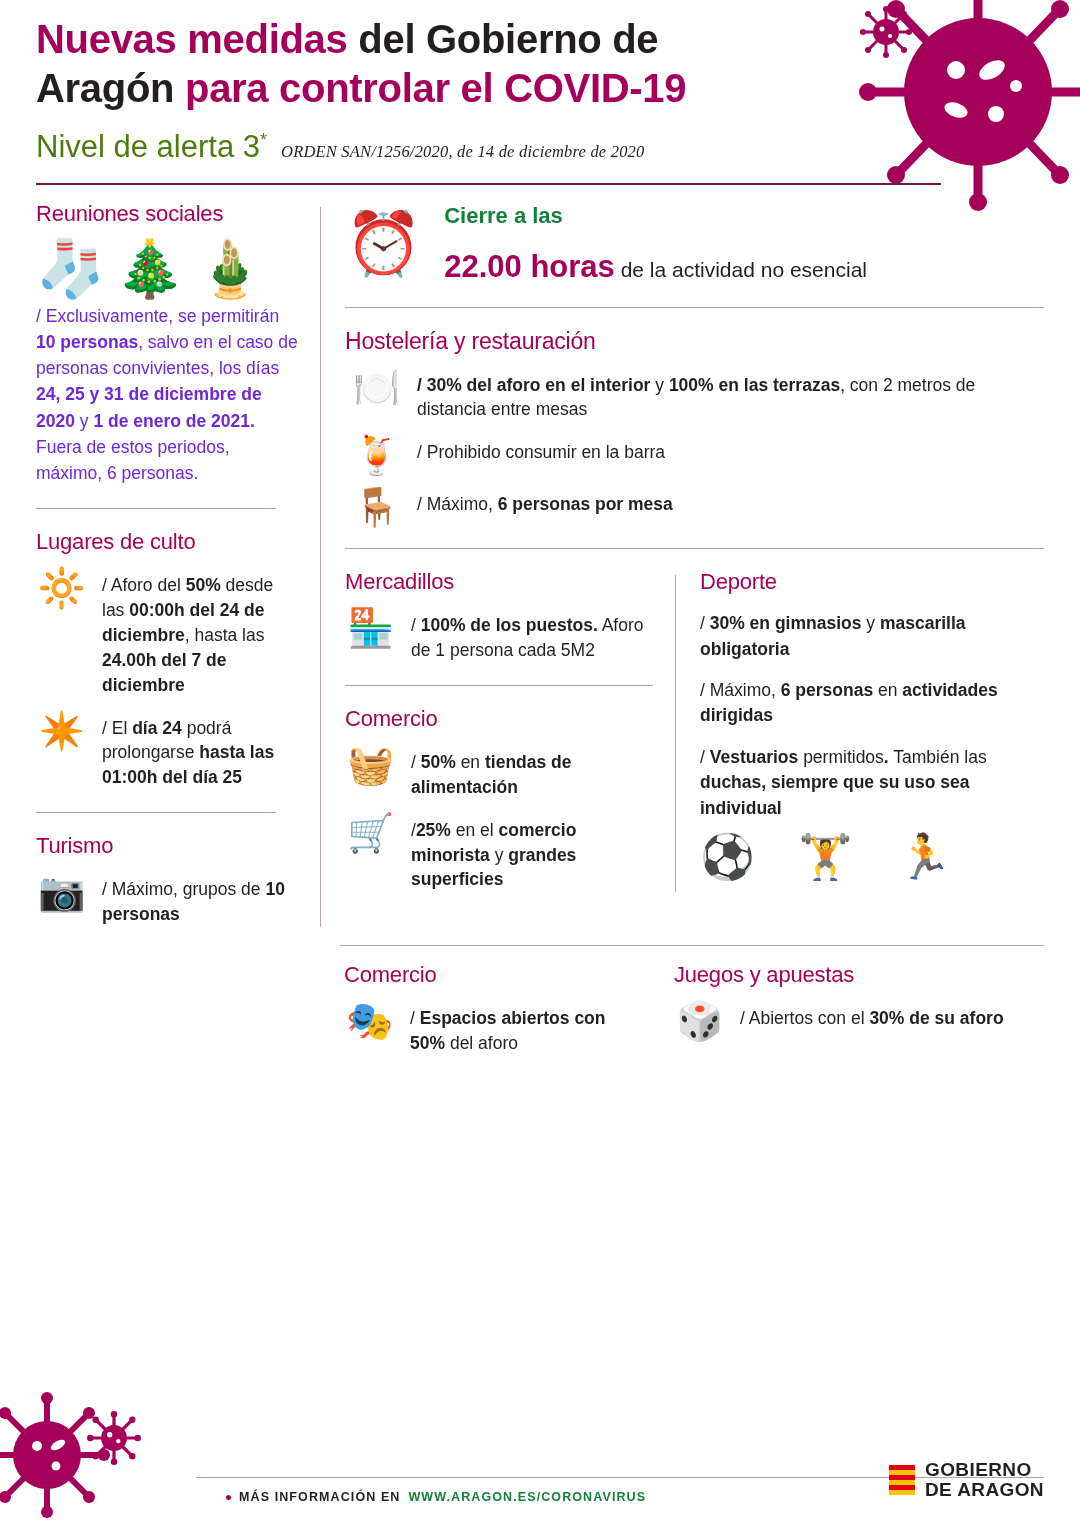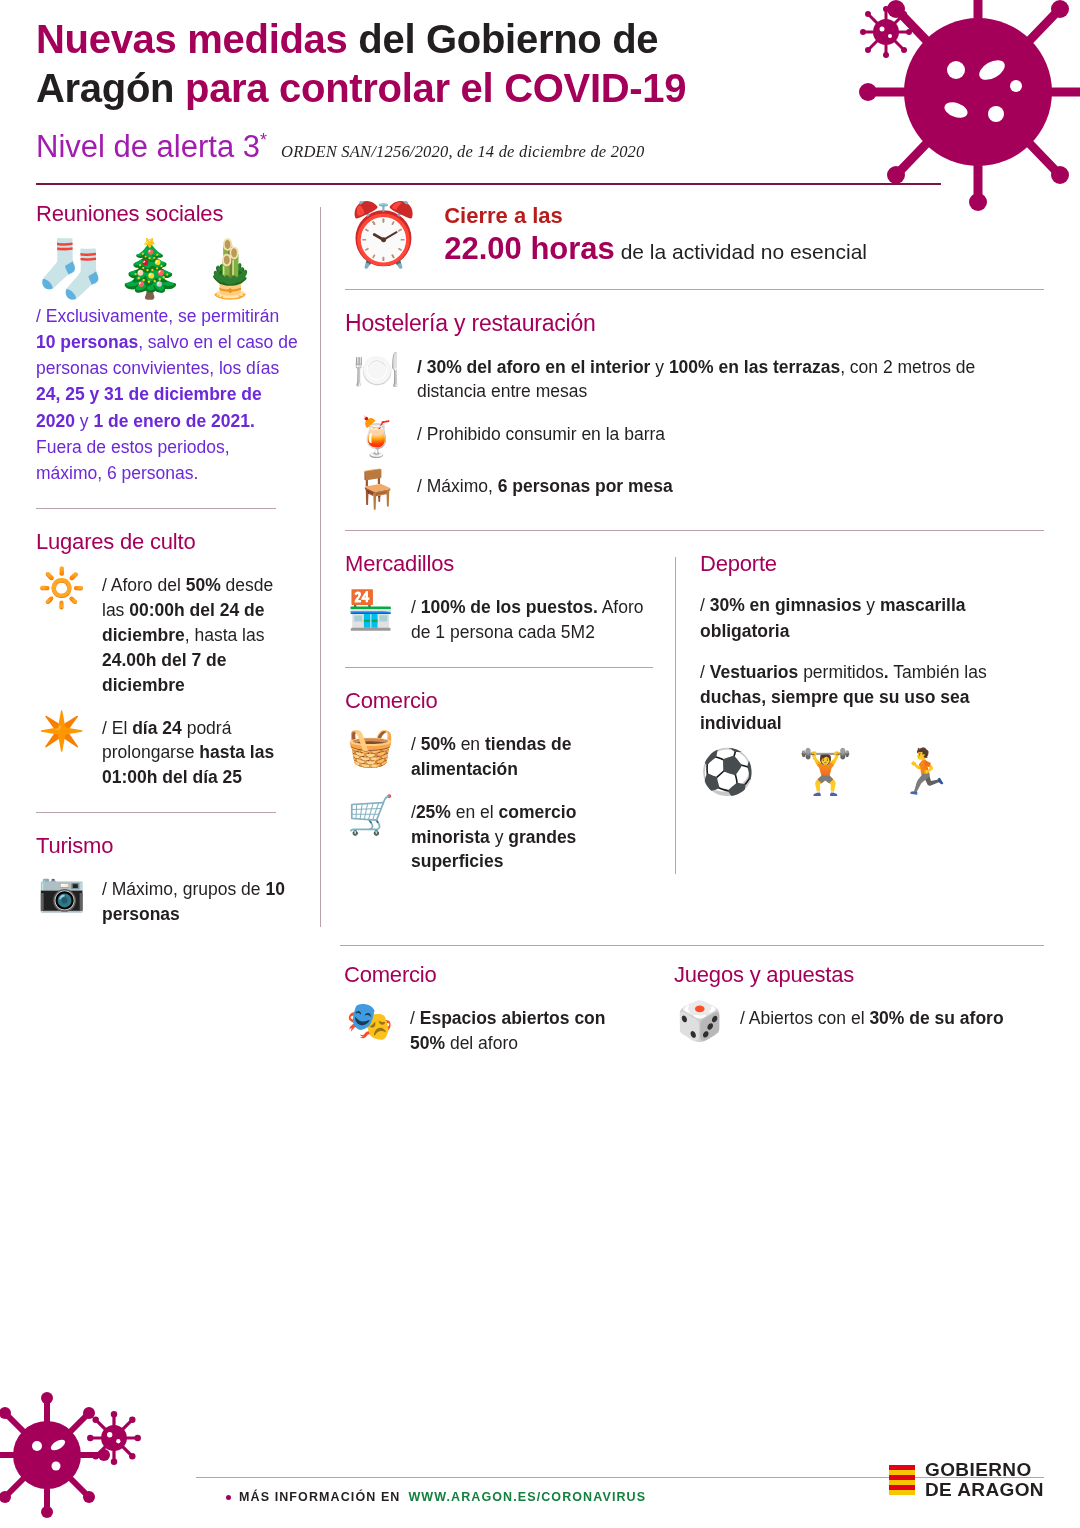--- a/index.html
+++ b/index.html
@@ -49,21 +49,21 @@
   }
   .title .m { color: #a4005a; }
   .subtitle-row {
     display: flex;
     align-items: baseline;
     gap: 14px;
     margin-top: 16px;
   }
   .subtitle {
     font-size: 31px;
-    color: #a21caf;
+    color: #4d7c0f;
     font-weight: 400;
   }
   .subtitle sup { font-size: 18px; }
   .orden {
     font-size: 16.5px;
     font-style: italic;
     font-family: "Liberation Serif", serif;
     color: #231f20;
     letter-spacing: 0.2px;
   }
@@ -135,22 +135,22 @@
   .cierre {
     display: flex;
     align-items: center;
     gap: 22px;
     margin-top: 2px;
   }
   .clock-emoji { font-size: 62px; line-height: 1; }
   .cierre-txt .l1 {
     font-size: 22px;
     font-weight: 700;
-    color: #b91c1c;
-    margin-bottom: 2px;
+    color: #15803d;
+    margin-bottom: 20px;
   }
   .cierre-txt .l2 {
     font-size: 21px;
     color: #231f20;
   }
   .cierre-txt .l2 .hours {
     color: #a4005a;
     font-weight: 700;
     font-size: 31px;
   }
@@ -492,20 +492,21 @@
             <div class="ico">🛒</div>
             <div class="txt">/<b>25%</b> en el <b>comercio minorista</b> y <b>grandes superficies</b></div>
           </div>
         </div>
 
         <div class="vsep"></div>
 
         <div class="c2">
           <h2 class="sec">Deporte</h2>
           <div class="bullet">/ <b>30% en gimnasios</b> y <b>mascarilla obligatoria</b></div>
+          <div class="bullet">/ Máximo, <b>6 personas</b> en <b>actividades dirigidas</b></div>
           <div class="bullet">/ <b>Vestuarios</b> permitidos<b>.</b> También las <b>duchas, siempre que su uso sea individual</b></div>
           <div class="illus small">
             <span>⚽</span>
             <span style="margin-left:34px">🏋️</span>
             <span style="margin-left:34px">🏃</span>
           </div>
         </div>
       </div>
     </div>
   </div>

